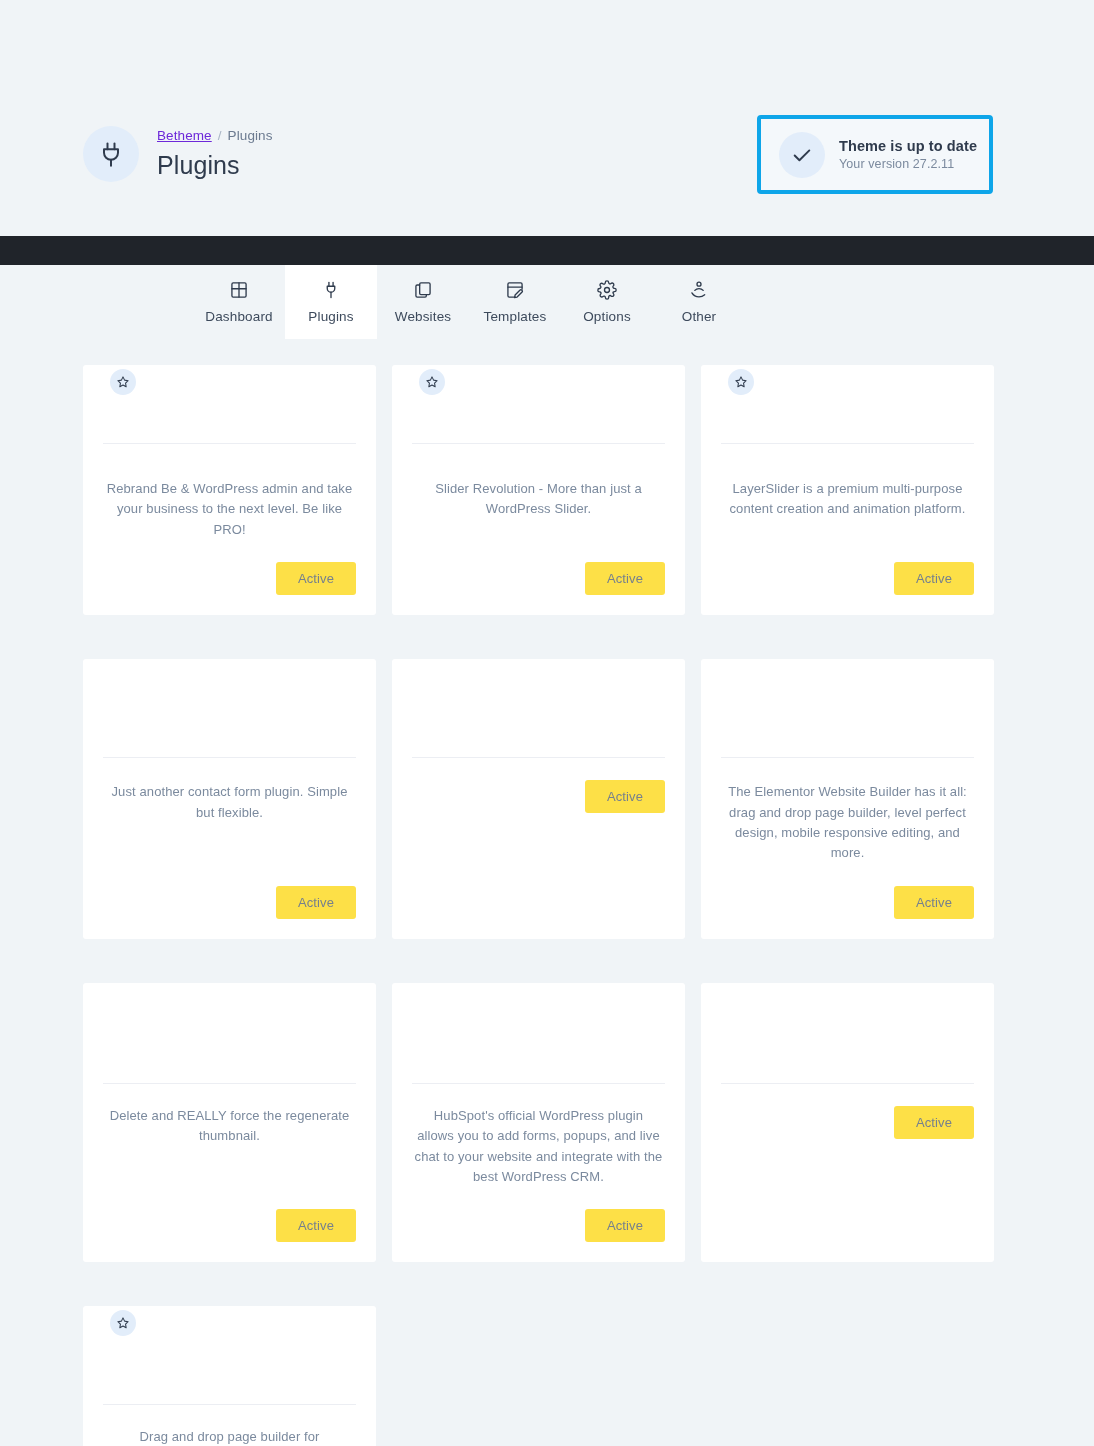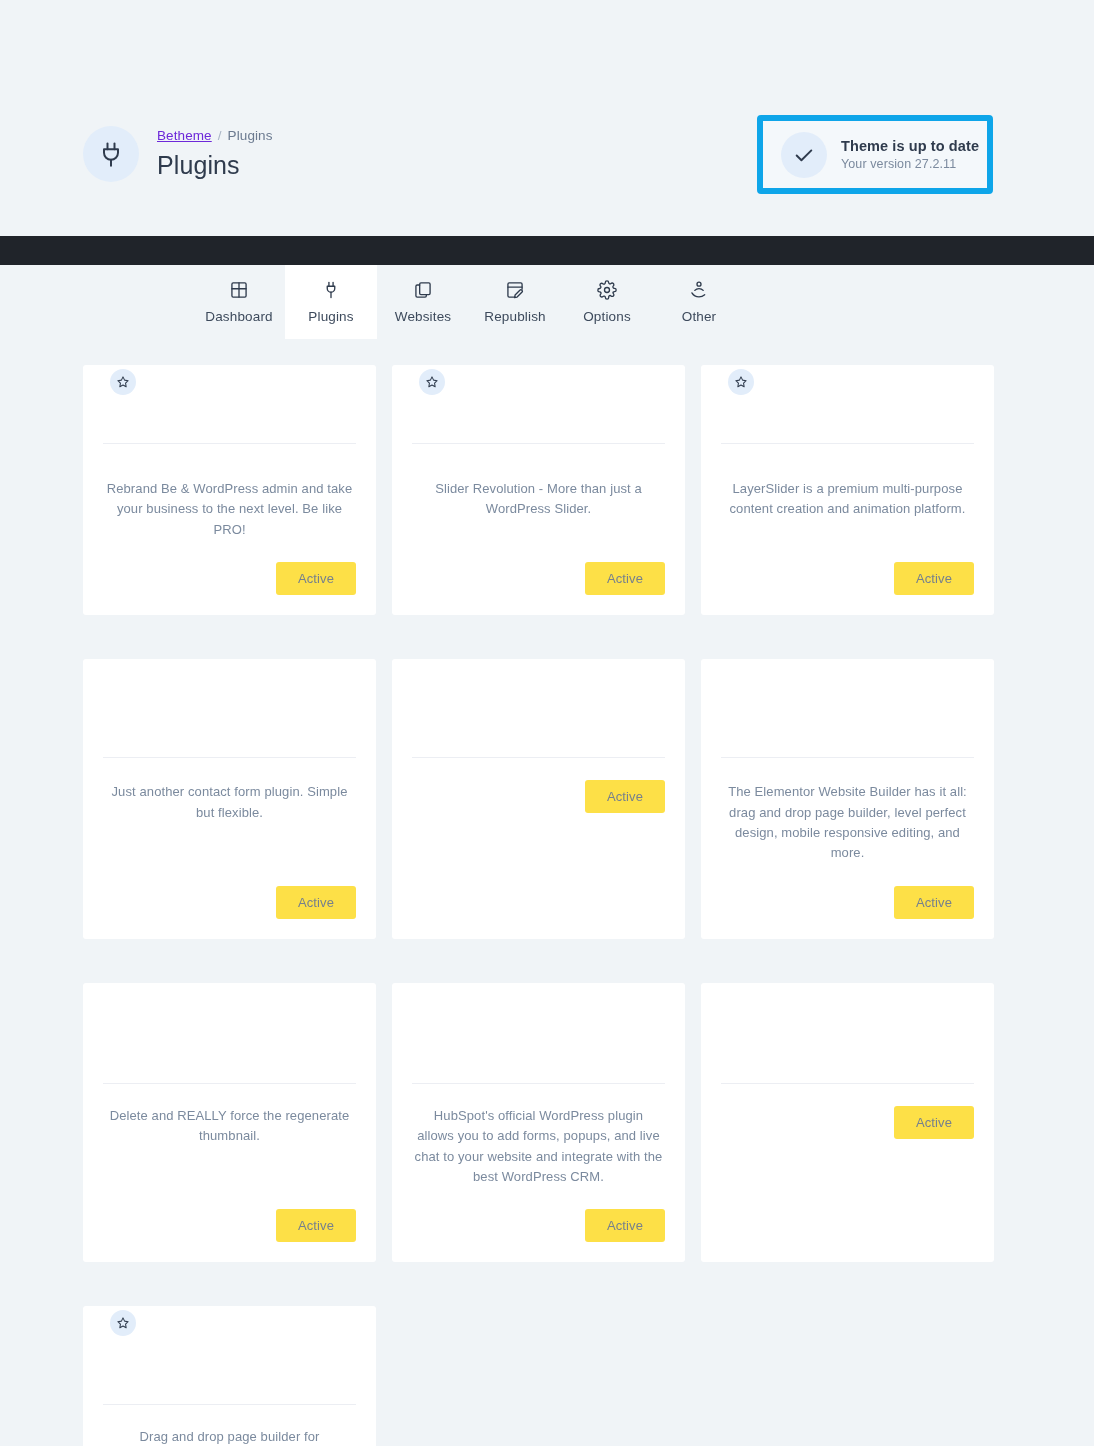--- a/index.html
+++ b/index.html
@@ -39,21 +39,21 @@
   .breadcrumb .crumb-current { color: #6b7a90; }
   .page-title {
     font-size: 25px; color: #2f3b4d; font-weight: 400;
     letter-spacing: .1px; line-height: 1.25; margin-top: 3px;
   }
 
   
   .status-card {
     position: absolute; left: 757px; top: 115px;
     width: 236px; height: 79px;
-    background: #f4f8fb; border: 6px solid #0ea5e9; border-radius: 4px;
+    background: #f4f8fb; border: 4px solid #0ea5e9; border-radius: 4px;
     display: flex; align-items: center; gap: 14px; padding-left: 18px;
   }
   .check-circle {
     width: 46px; height: 46px; border-radius: 50%;
     background: #e2edfa; display: flex; align-items: center; justify-content: center;
     flex: 0 0 auto;
   }
   .status-text { display: flex; flex-direction: column; gap: 3px; }
   .status-title { font-size: 14.5px; color: #2f3b4d; font-weight: 600; letter-spacing: .1px; }
   .status-sub { font-size: 12.5px; color: #7b8a9e; letter-spacing: .1px; }
@@ -213,21 +213,21 @@
       </div>
 
       <div class="nav-tab">
         <span class="nav-icon">
           <svg width="20" height="20" viewBox="0 0 24 24" fill="none" stroke="#2f3b4d" stroke-width="1.6" stroke-linecap="round" stroke-linejoin="round">
             <path d="M20.5 11V5A1.5 1.5 0 0 0 19 3.5H5A1.5 1.5 0 0 0 3.5 5v14A1.5 1.5 0 0 0 5 20.5h7"></path>
             <path d="M3.5 8.5h17"></path>
             <path d="M20.5 14.5l-6 6-3 .6.6-3 6-6a1.3 1.3 0 0 1 1.9 0l.5.5a1.3 1.3 0 0 1 0 1.9z"></path>
           </svg>
         </span>
-        <span class="nav-label">Republish</span>
+        <span class="nav-label">Templates</span>
       </div>
 
       <div class="nav-tab">
         <span class="nav-icon">
           <svg width="20" height="20" viewBox="0 0 24 24" fill="none" stroke="#2f3b4d" stroke-width="1.6" stroke-linecap="round" stroke-linejoin="round">
             <circle cx="12" cy="12" r="3"></circle>
             <path d="M19.3 14.5a1.6 1.6 0 0 0 .32 1.77l.06.06a2 2 0 1 1-2.83 2.83l-.06-.06a1.6 1.6 0 0 0-1.77-.32 1.6 1.6 0 0 0-.97 1.47V21a2 2 0 0 1-4 0v-.1a1.6 1.6 0 0 0-1.05-1.46 1.6 1.6 0 0 0-1.77.32l-.06.06a2 2 0 1 1-2.83-2.83l.06-.06a1.6 1.6 0 0 0 .32-1.77 1.6 1.6 0 0 0-1.47-.97H3a2 2 0 0 1 0-4h.1a1.6 1.6 0 0 0 1.46-1.05 1.6 1.6 0 0 0-.32-1.77l-.06-.06a2 2 0 1 1 2.83-2.83l.06.06a1.6 1.6 0 0 0 1.77.32H9a1.6 1.6 0 0 0 .97-1.47V3a2 2 0 0 1 4 0v.1a1.6 1.6 0 0 0 .97 1.47 1.6 1.6 0 0 0 1.77-.32l.06-.06a2 2 0 1 1 2.83 2.83l-.06.06a1.6 1.6 0 0 0-.32 1.77V9a1.6 1.6 0 0 0 1.47.97H21a2 2 0 0 1 0 4h-.1a1.6 1.6 0 0 0-1.47.97z"></path>
           </svg>
         </span>
         <span class="nav-label">Options</span>

